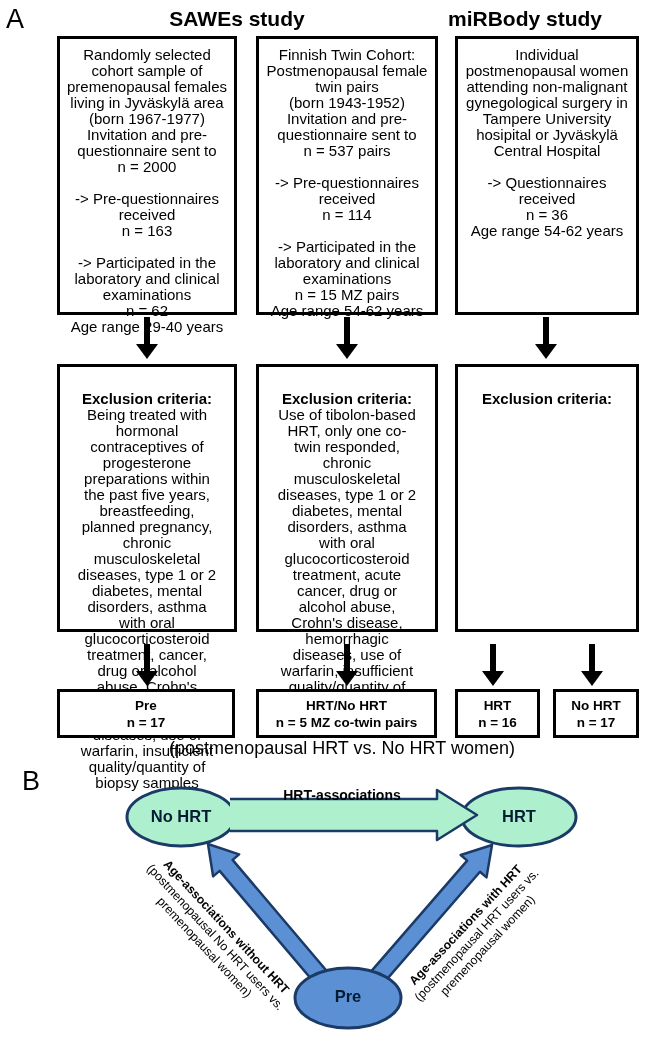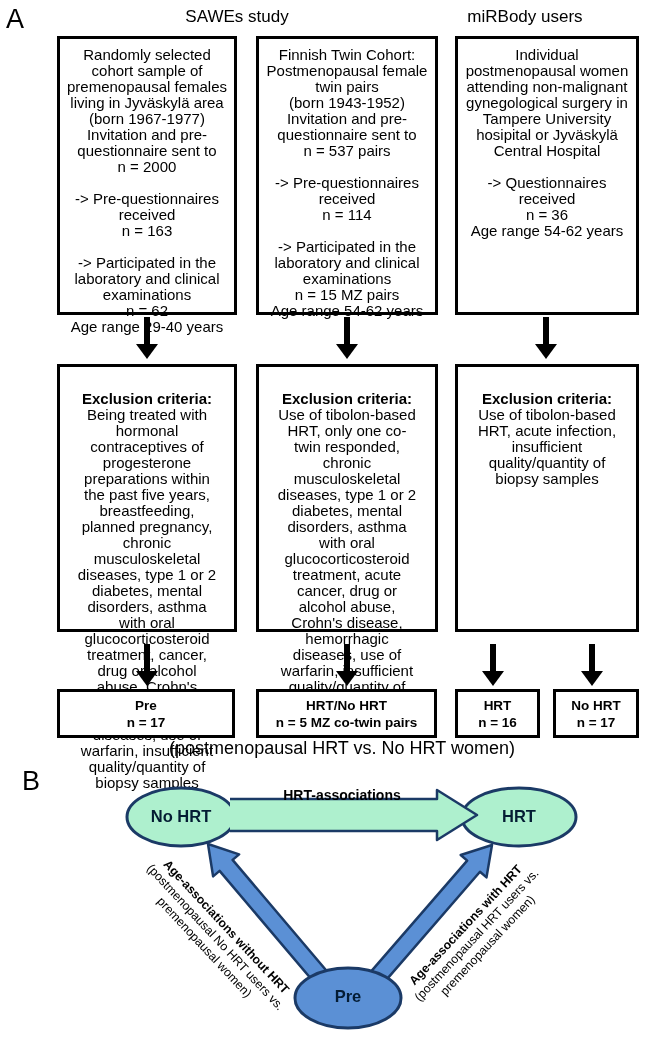--- a/index.html
+++ b/index.html
@@ -1,19 +1,19 @@
 <!DOCTYPE html>
 <html><head>
 <meta charset="utf-8">
 <style>
   html,body{margin:0;padding:0;background:#ffffff;}
   .fig{position:relative;width:650px;height:1038px;background:#fff;
        font-family:"Liberation Sans","DejaVu Sans",sans-serif;color:#000;overflow:hidden;}
   .plabel{position:absolute;font-size:27px;font-weight:400;}
-  .study-title{position:absolute;top:7px;font-size:17px;font-weight:normal;text-align:center;}
+  .study-title{position:absolute;top:7px;font-size:21px;font-weight:bold;text-align:center;}
   .t-sawes{left:87px;width:300px;}
   .t-mir{left:400px;width:250px;}
   .box{position:absolute;border:3px solid #000;box-sizing:border-box;
        text-align:center;font-size:15px;line-height:16px;background:#fff;}
   .box .txt{white-space:pre-line;padding:8px 4px 0 4px;}
   .box .hd{font-weight:bold;padding-top:24px;}
   .box .bd{padding:0 17px;}
   .r1{top:36px;height:279px;}
   .r2{top:364px;height:268px;}
   .r3{top:689px;height:49px;font-weight:bold;font-size:13.5px;line-height:17px;}
@@ -43,21 +43,21 @@
   .rl-left{left:80px;top:915px;width:270px;transform:rotate(47deg);transform-origin:center;}
   .rl-right{left:347px;top:913px;width:260px;transform:rotate(-47deg);transform-origin:center;}
 </style>
 </head>
 <body>
 
 <div class="fig">
 
   <div class="plabel" style="left:6px;top:4px;">A</div>
   <div class="study-title t-sawes">SAWEs study</div>
-  <div class="study-title t-mir">miRBody users</div>
+  <div class="study-title t-mir">miRBody study</div>
 
   <div class="box r1 c1">
     <div class="txt">Randomly selected cohort sample of premenopausal females living in Jyväskylä area (born 1967-1977)
 Invitation and pre-questionnaire sent to
 n = 2000
 
 -&gt; Pre-questionnaires received
 n = 163
 
 -&gt; Participated in the laboratory and clinical examinations
@@ -101,21 +101,20 @@
   <div class="box r2 c1">
     <div class="hd">Exclusion criteria:</div>
     <div class="bd">Being treated with hormonal contraceptives of progesterone preparations within the past five years, breastfeeding, planned pregnancy, chronic musculoskeletal diseases, type 1 or 2 diabetes, mental disorders, asthma with oral glucocorticosteroid treatment, cancer, drug or alcohol abuse, Crohn's disease, hemorrhagic diseases, use of warfarin, insufficient quality/quantity of biopsy samples</div>
   </div>
   <div class="box r2 c2">
     <div class="hd">Exclusion criteria:</div>
     <div class="bd">Use of tibolon-based HRT, only one co-twin responded, chronic musculoskeletal diseases, type 1 or 2 diabetes, mental disorders, asthma with oral glucocorticosteroid treatment, acute cancer, drug or alcohol abuse, Crohn's disease, hemorrhagic diseases, use of warfarin, insufficient quality/quantity of biopsy samples</div>
   </div>
   <div class="box r2 c3">
     <div class="hd">Exclusion criteria:</div>
-    <div class="bd">Use of tibolon-based HRT, acute infection, insufficient quality/quantity of biopsy samples</div>
   </div>
 
   <div class="v-arrow ar2 ax1">
       <div class="shaft"></div>
       <div class="head"></div>
     </div>
   <div class="v-arrow ar2 ax2">
       <div class="shaft"></div>
       <div class="head"></div>
     </div>

